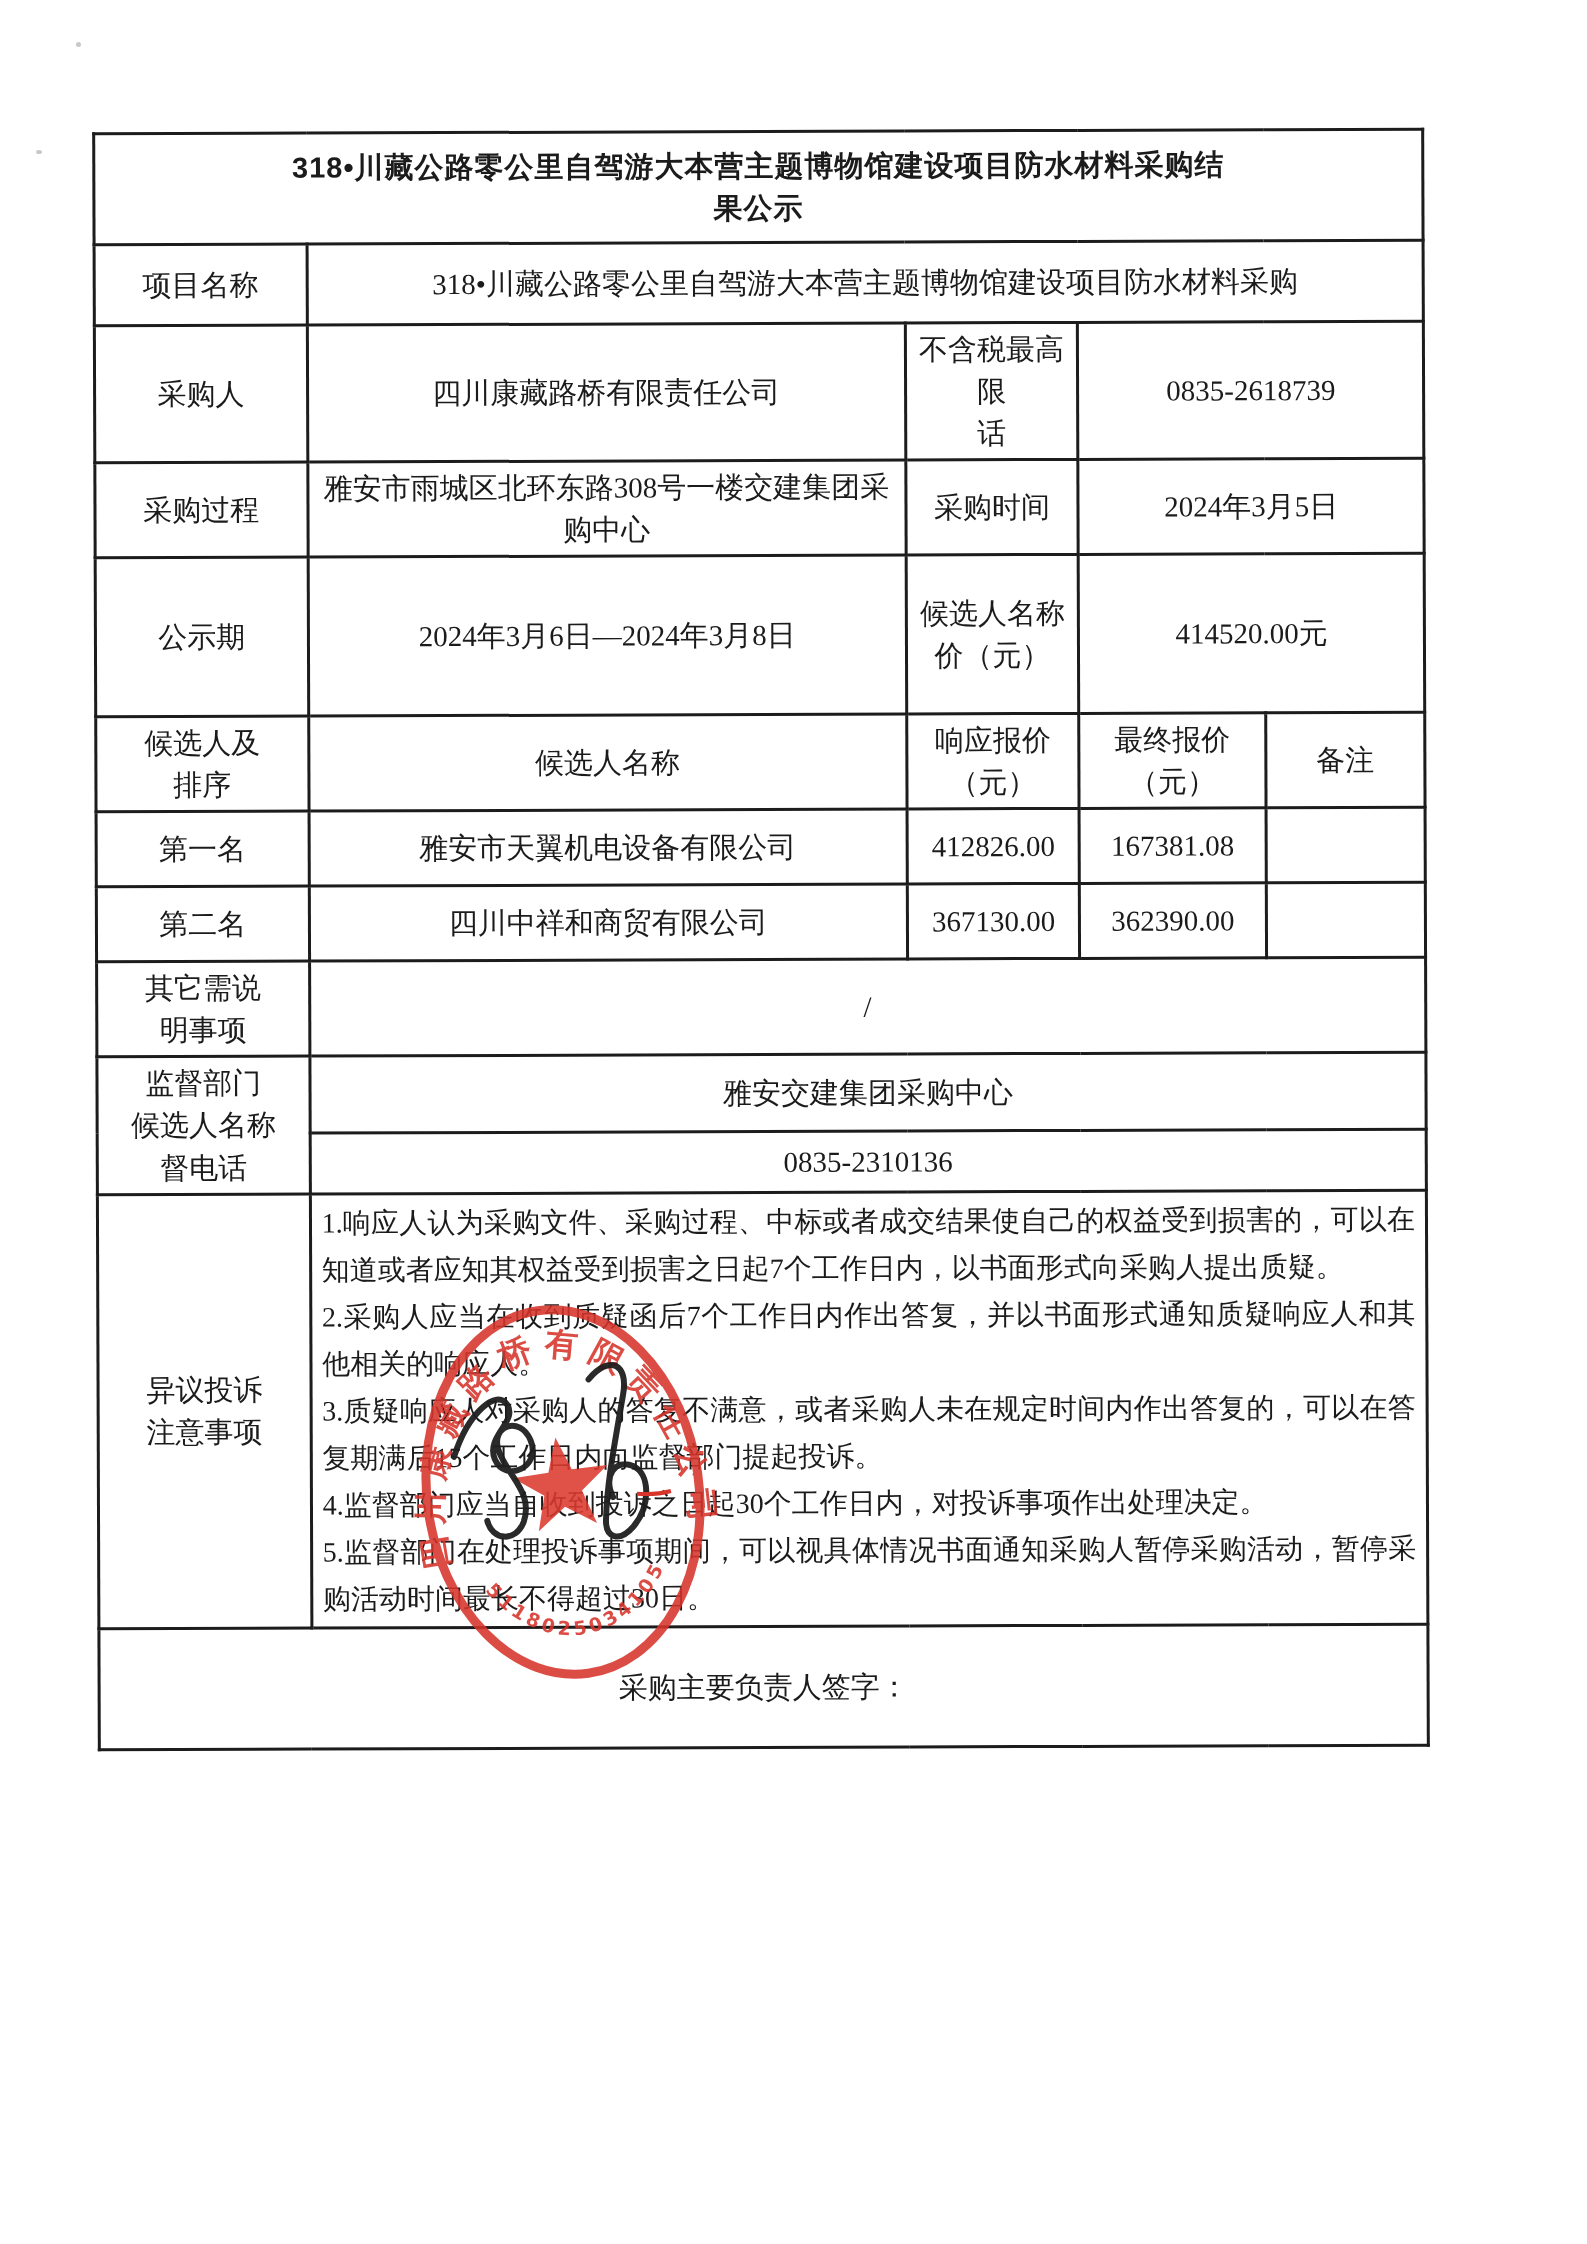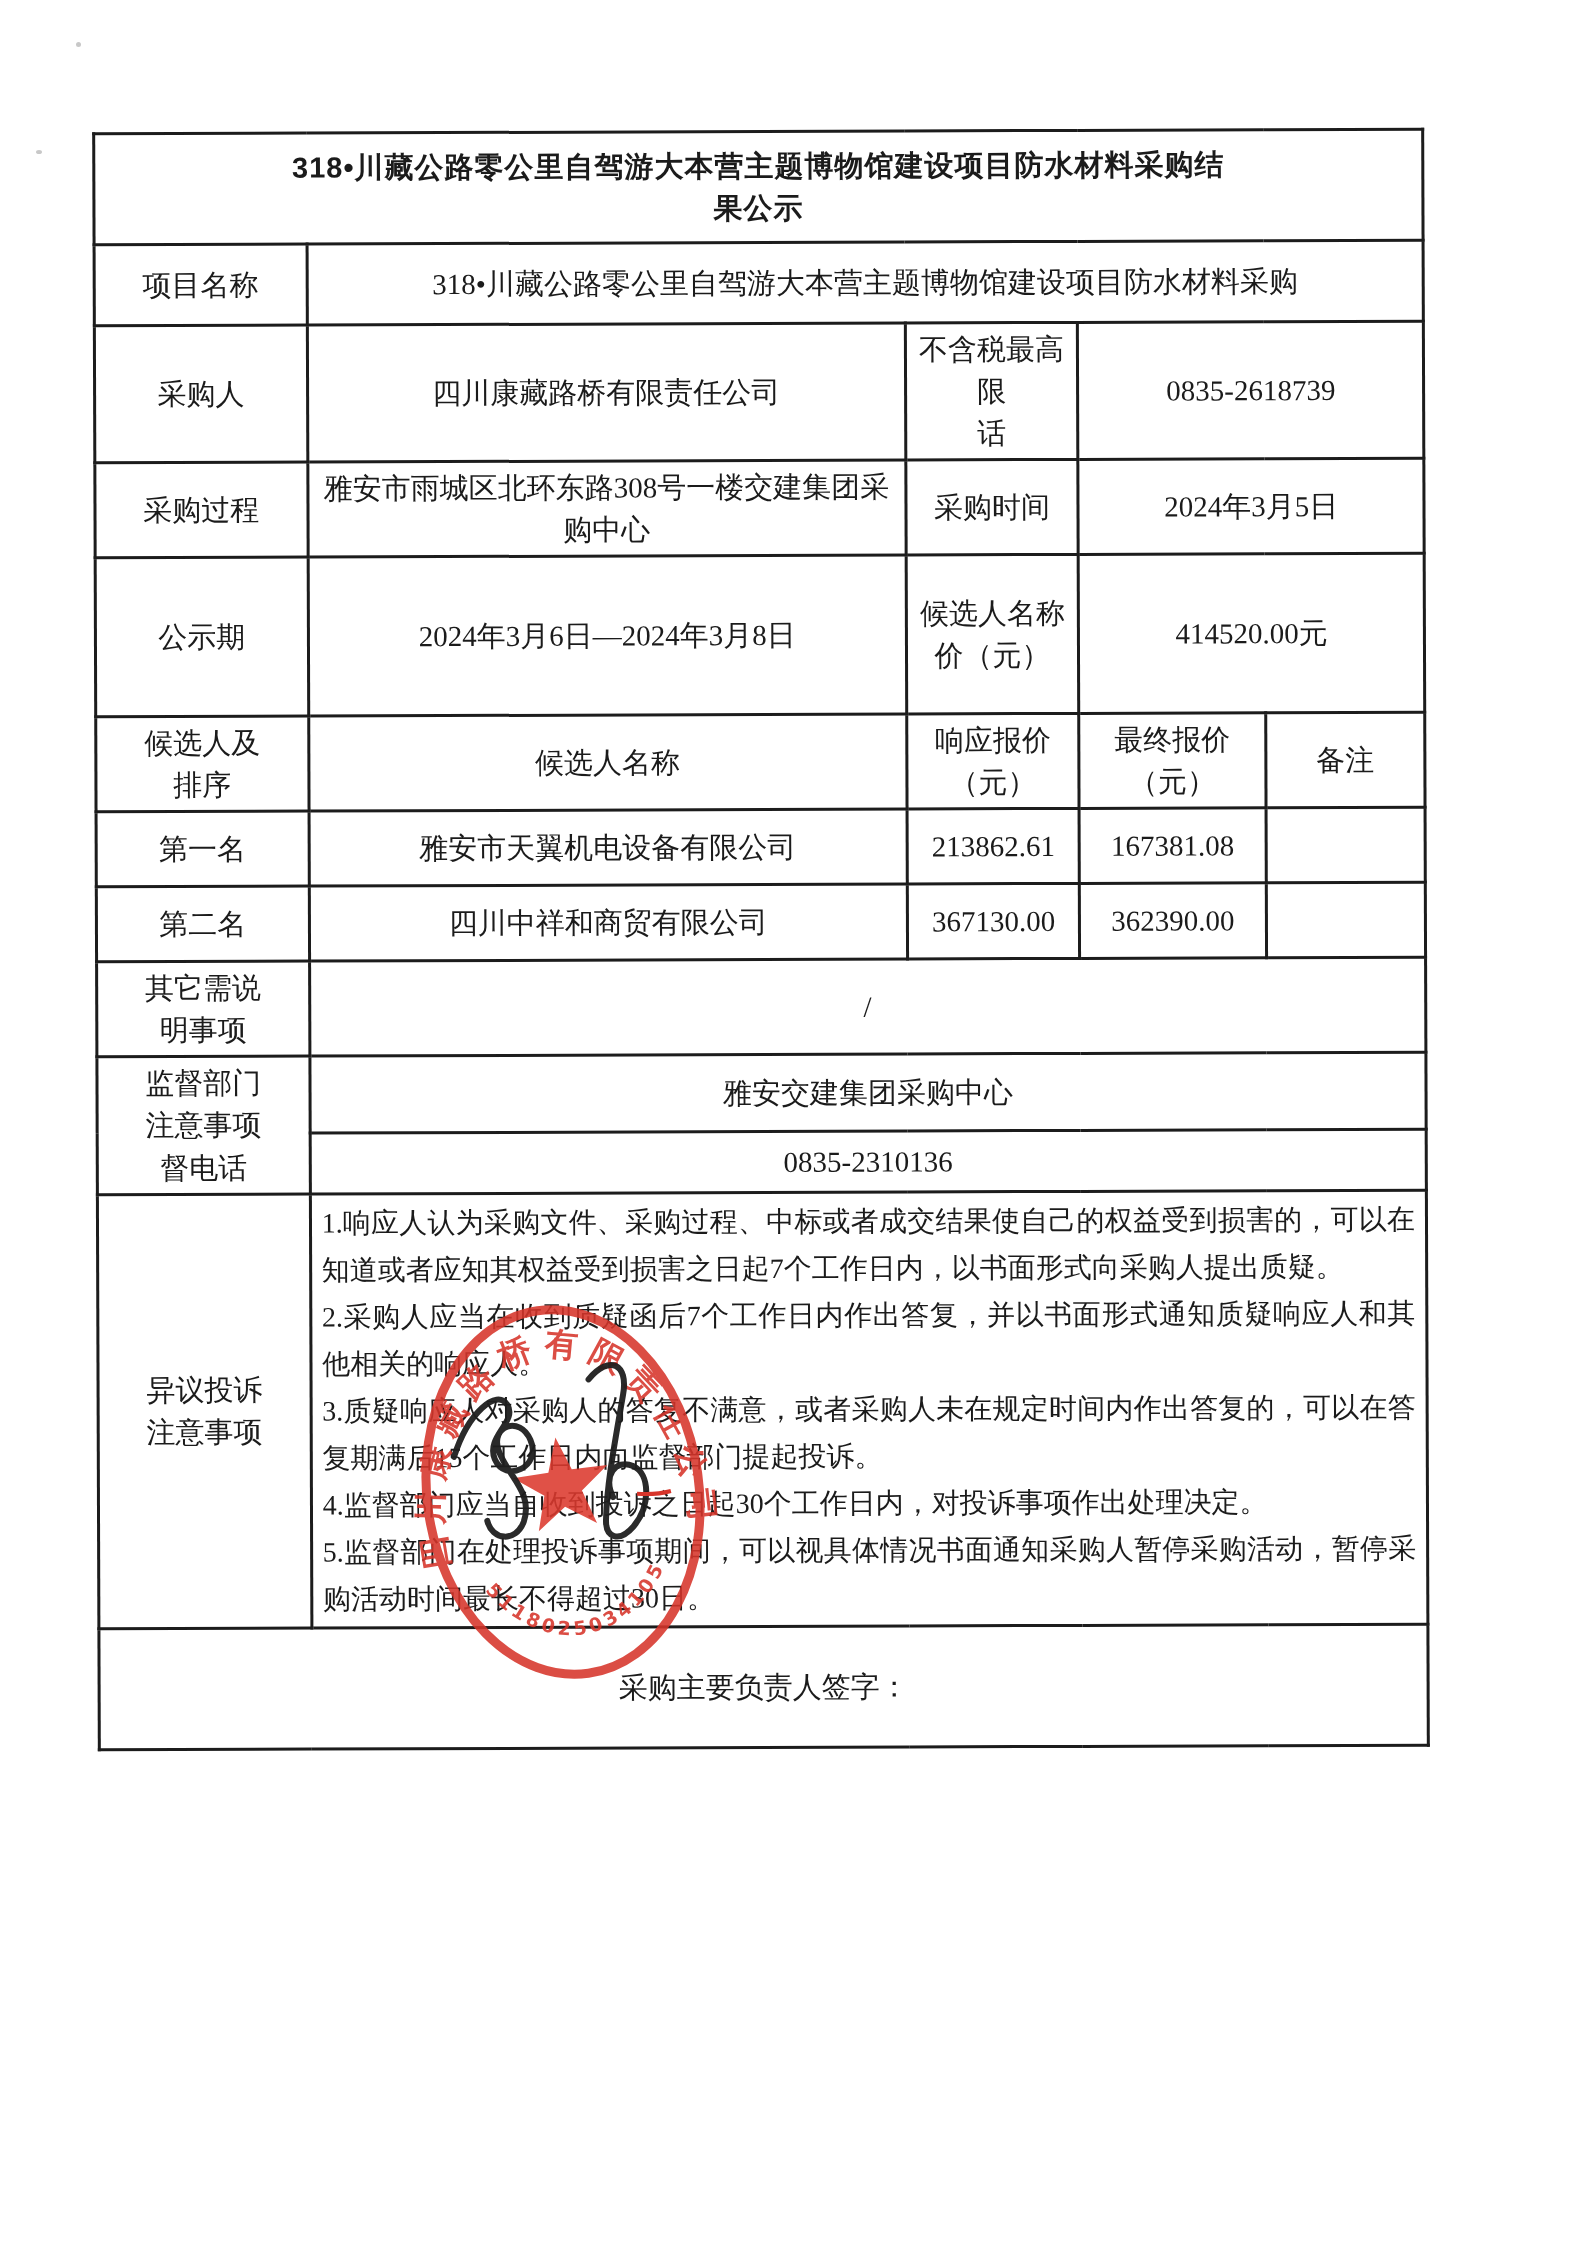--- a/index.html
+++ b/index.html
@@ -120,42 +120,42 @@
     <td class="prewrap">响应报价
 （元）</td>
     <td class="prewrap">最终报价
 （元）</td>
     <td>备注</td>
   </tr>
 
   <tr class="r-64">
     <td>第一名</td>
     <td>雅安市天翼机电设备有限公司</td>
-    <td>213862.61</td>
+    <td>412826.00</td>
     <td>167381.08</td>
     <td></td>
   </tr>
 
   <tr class="r-64">
     <td>第二名</td>
     <td>四川中祥和商贸有限公司</td>
     <td>367130.00</td>
     <td>362390.00</td>
     <td></td>
   </tr>
 
   <tr class="r-66">
     <td class="prewrap">其它需说
 明事项</td>
     <td colspan="4">/</td>
   </tr>
 
   <tr class="r-58">
     <td class="prewrap" rowspan="2">监督部门
-注意事项
+候选人名称
 督电话</td>
     <td colspan="4">雅安交建集团采购中心</td>
   </tr>
   <tr class="r-44">
     <td colspan="4">0835-2310136</td>
   </tr>
 
   <tr class="r-380">
     <td class="prewrap">异议投诉
 注意事项</td>

